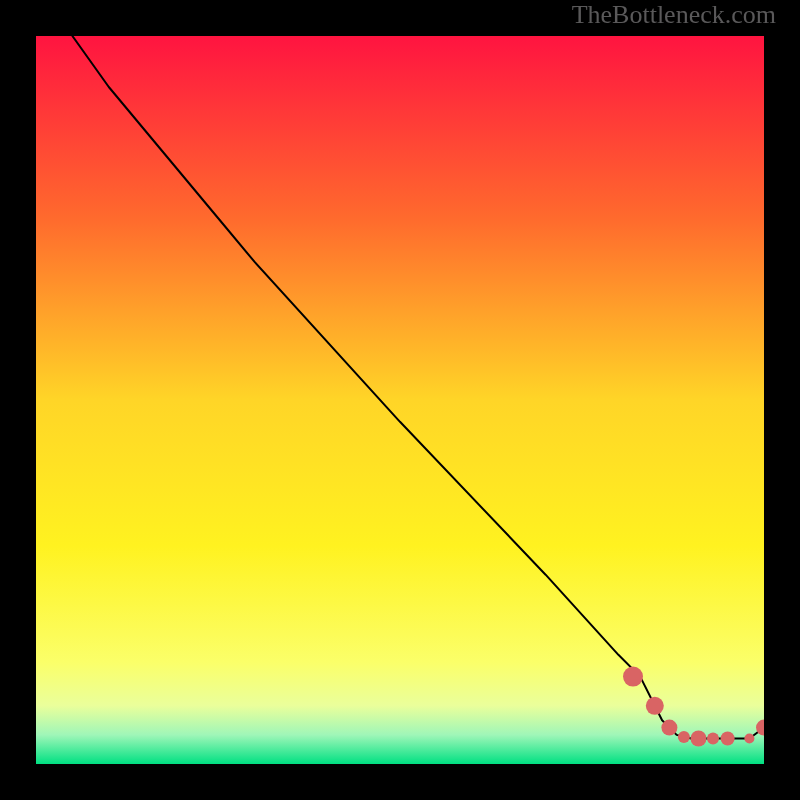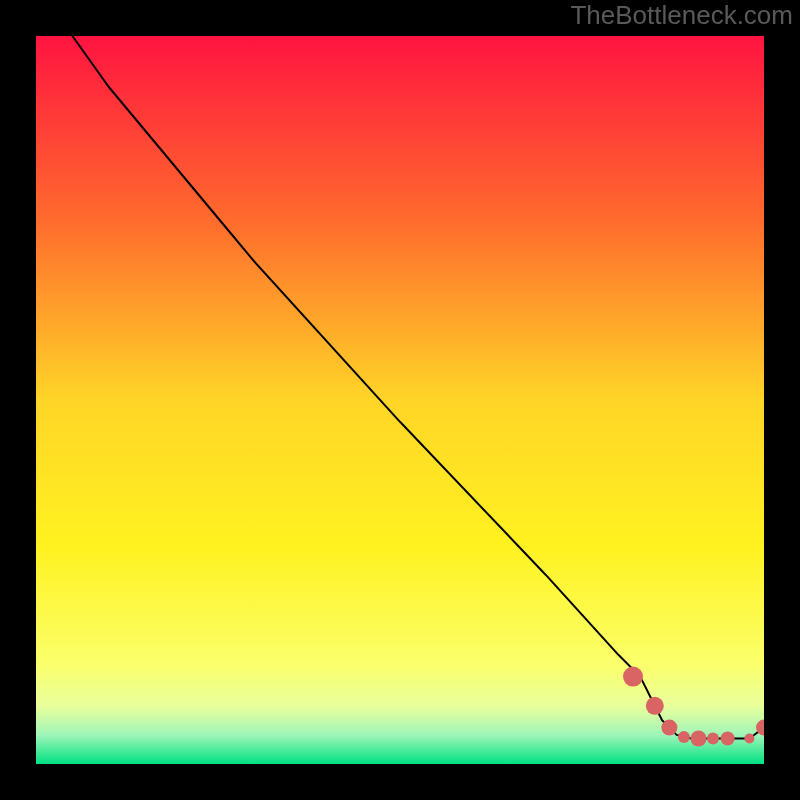--- a/index.html
+++ b/index.html
@@ -12,22 +12,22 @@
   }
   .outer {
     position: relative;
     width: 800px;
     height: 800px;
     background: #000;
   }
   .attribution {
     position: absolute;
     top: 0;
-    right: 7px;
-    font-family: Liberation Sans, sans-serif;
+    right: 24px;
+    font-family: Liberation Serif, serif;
     font-size: 26px;
     font-weight: 500;
     color: #5a595a;
     letter-spacing: 0px;
   }
   .plot {
     position: absolute;
     left: 36px;
     top: 36px;
     width: 728px;

